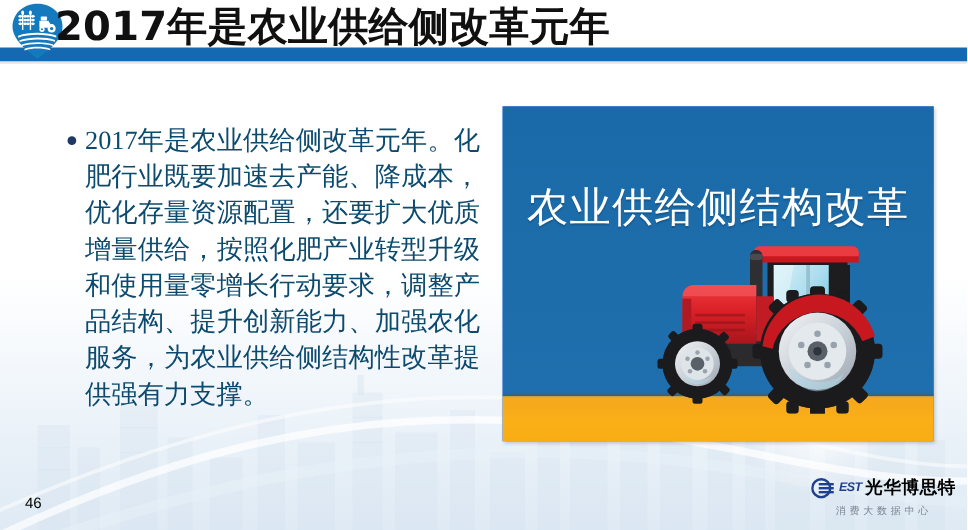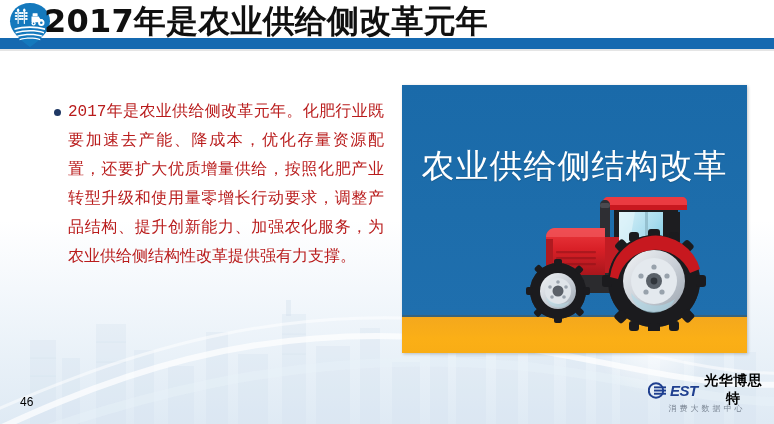--- a/index.html
+++ b/index.html
@@ -115,25 +115,25 @@
     flex: 0 0 auto;
     width: 7px;
     height: 7px;
     border-radius: 50%;
     background: #1f3864;
     margin-top: 11px;
     margin-right: 7px;
   }
   .bullet-text {
     flex: 1 1 auto;
-    font-size: 16px;
+    font-size: 21px;
     line-height: 29px;
-    color: #b91c1c;
+    color: #0c4a6e;
     text-align: justify;
-    font-family: Liberation Mono, monospace;
+    font-family: Liberation Serif, serif;
   }
 
   
   .pic-panel {
     position: absolute;
     left: 402px;
     top: 85px;
     width: 345px;
     height: 268px;
     background: #3b82f6;
@@ -204,21 +204,21 @@
     justify-content: center;
     gap: 3px;
     height: 22px;
   }
   .corp-mark {
     width: 19px;
     height: 17px;
     flex: 0 0 auto;
   }
   .corp-best {
-    font-size: 15px;
+    font-size: 10px;
     font-weight: bold;
     font-style: italic;
     color: #1f3f8f;
     letter-spacing: -.5px;
     font-family: "Liberation Sans", sans-serif;
   }
   .corp-cn {
     font-size: 14px;
     font-weight: bold;
     color: #000000;

